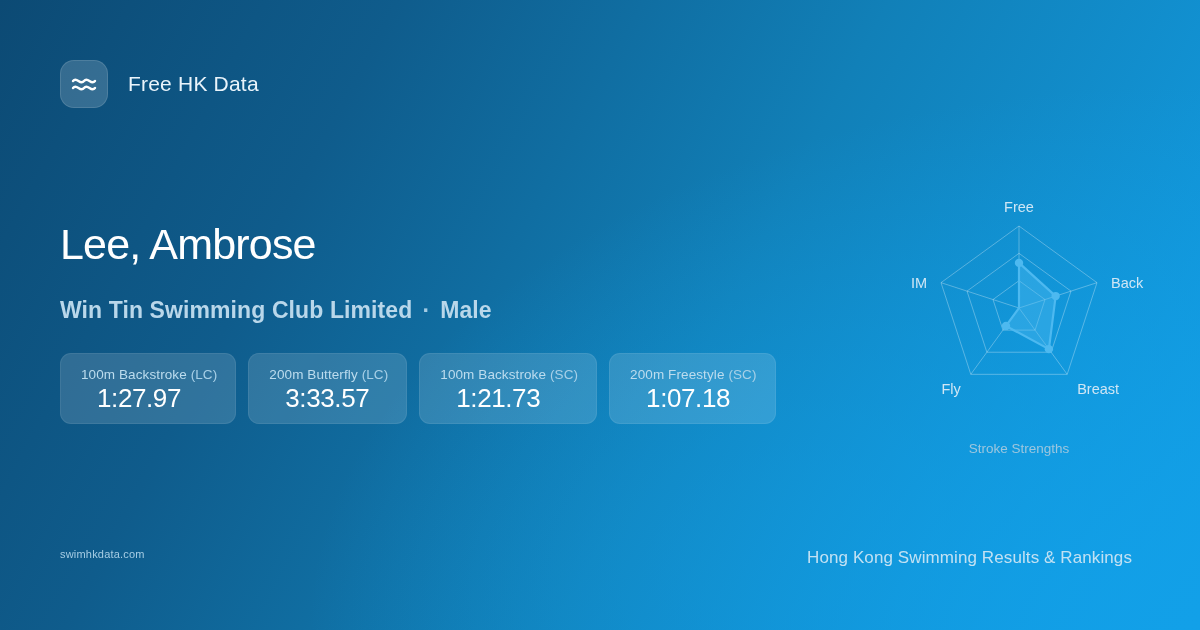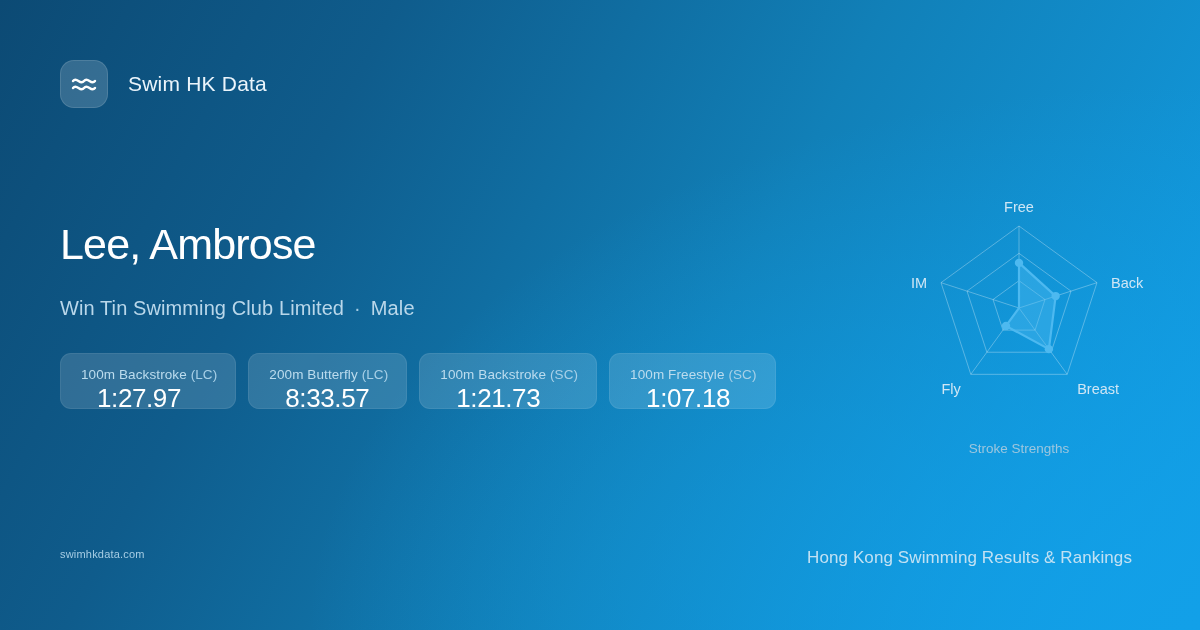--- a/index.html
+++ b/index.html
@@ -39,32 +39,32 @@
 
   
   .athlete-name {
     position:absolute; left:60px; top:222px;
     font-size:43px; line-height:1.05; font-weight:400;
     letter-spacing:-0.8px; color:#ffffff;
     white-space:nowrap;
   }
   .athlete-meta {
     position:absolute; left:60px; top:297px;
-    font-size:20px; font-weight:400; letter-spacing:0.1px;
+    font-size:23px; font-weight:700; letter-spacing:0.1px;
     color:#b9d7ea; white-space:nowrap;
   }
   .athlete-meta .sep { padding:0 10px; color:#a4cbe3; }
 
   
   .stats {
     position:absolute; left:60px; top:353px;
     display:flex; gap:12px; align-items:stretch;
   }
   .stat-card {
-    height:56px;
+    height:71px;
     padding:13px 18px 0 20px;
     border-radius:11px;
     background:rgba(255,255,255,0.14);
     border:1px solid rgba(255,255,255,0.07);
     display:flex; flex-direction:column; justify-content:flex-start;
   }
   .stat-label {
     font-size:13.5px; color:#bcdcee; white-space:nowrap;
     letter-spacing:0.1px; margin-bottom:3px;
   }
@@ -104,53 +104,53 @@
 
 <div id="card">
 
   <div class="brand">
     <div class="brand-mark">
       <svg width="26" height="20" viewBox="0 0 26 20" aria-hidden="true">
         <path d="M2 7 C6 2, 9 12, 13 7 C17 2, 20 12, 24 7" fill="none" stroke="#ffffff" stroke-width="2.4" stroke-linecap="round" stroke-linejoin="round"></path>
         <path d="M2 14 C6 9, 9 19, 13 14 C17 9, 20 19, 24 14" fill="none" stroke="#ffffff" stroke-width="2.4" stroke-linecap="round" stroke-linejoin="round"></path>
       </svg>
     </div>
-    <div class="brand-name">Swim HK Data</div>
+    <div class="brand-name">Free HK Data</div>
   </div>
 
   <div class="athlete-name">Lee, Ambrose</div>
   <div class="athlete-meta">
     <span>Win Tin Swimming Club Limited</span><span class="sep">·</span><span>Male</span>
   </div>
 
   <div class="stats">
     <div class="stat-card">
       <div class="stat-label">
         <span>100m Backstroke</span>
         <span class="course">(LC)</span>
       </div>
       <div class="stat-value">1:27.97</div>
     </div>
     <div class="stat-card">
       <div class="stat-label">
         <span>200m Butterfly</span>
         <span class="course">(LC)</span>
       </div>
-      <div class="stat-value">8:33.57</div>
+      <div class="stat-value">3:33.57</div>
     </div>
     <div class="stat-card">
       <div class="stat-label">
         <span>100m Backstroke</span>
         <span class="course">(SC)</span>
       </div>
       <div class="stat-value">1:21.73</div>
     </div>
     <div class="stat-card">
       <div class="stat-label">
-        <span>100m Freestyle</span>
+        <span>200m Freestyle</span>
         <span class="course">(SC)</span>
       </div>
       <div class="stat-value">1:07.18</div>
     </div>
   </div>
 
   <div class="radar-wrap">
     <svg width="320" height="310" viewBox="0 0 320 310">
       <g id="radar-grid" fill="none" stroke="rgba(255,255,255,0.30)" stroke-width="1">
           <polygon points="159.00,115.67 185.00,134.55 175.07,165.11 142.93,165.11 133.00,134.55"></polygon>

